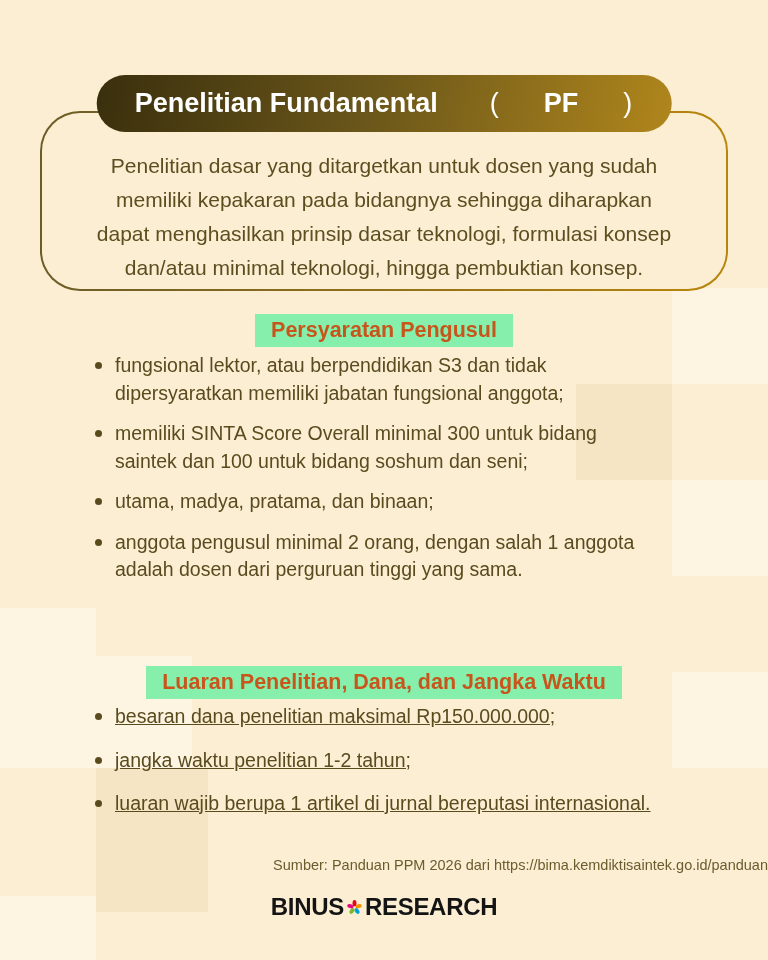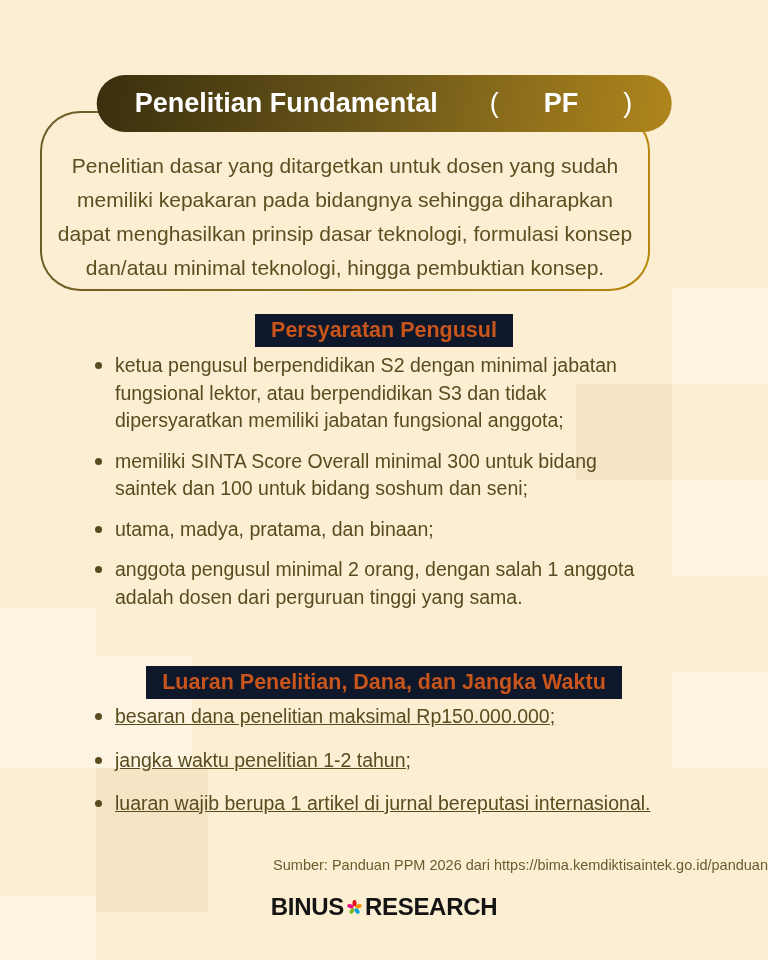--- a/index.html
+++ b/index.html
@@ -34,41 +34,41 @@
     display:flex; align-items:center; justify-content:center;
     color:#ffffff; font-size:27px; white-space:nowrap;gap:44px;
   }
   .pill .t-bold { font-weight:700; }
   .pill .t-thin { font-weight:400; margin:0 1px; }
   .pill .sp { margin-left:8px; }
 
   
   .frame {
     position:absolute; z-index:1;
-    top:111px; left:40px; width:610px; height:180px;
+    top:111px; left:40px; width:688px; height:180px;
     border-radius:40px; padding:2px;
     background:linear-gradient(90deg,#6c5c28,#b8860b);
   }
   .frame-inner {
     width:100%; height:100%;
     border-radius:38px; background:#fbeed3;
     padding-top:36px; text-align:center;
   }
   .desc-line {
     font-size:21px; line-height:34px; color:#5d4e20;
     white-space:nowrap;
   }
 
   
   .heading-wrap { position:absolute; z-index:2; width:100%; text-align:center; }
   .h1-wrap { top:314px; }
   .h2-wrap { top:666px; }
   .section-heading {
     display:inline-block;
-    background:#0f172a;
+    background:#86efac;
     color:#c8551b;
     font-weight:700; font-size:21.5px;
     padding:4px 16px;
     white-space:nowrap;
   }
 
   
   .blist { position:absolute; z-index:2; left:92px; width:600px; list-style:none; }
   .list-1 { top:352px; }
   .list-2 { top:703px; }
@@ -122,21 +122,20 @@
     <div class="desc-line">dan/atau minimal teknologi, hingga pembuktian konsep.</div>
   </div>
 </div>
 
 <div class="heading-wrap h1-wrap">
   <span class="section-heading">Persyaratan Pengusul</span>
 </div>
 
 <ul class="blist list-1">
   <li>
-    <div class="bline">ketua pengusul berpendidikan S2 dengan minimal jabatan</div>
     <div class="bline">fungsional lektor, atau berpendidikan S3 dan tidak</div>
     <div class="bline">dipersyaratkan memiliki jabatan fungsional anggota;</div>
   </li>
   <li>
     <div class="bline">memiliki SINTA Score Overall minimal 300 untuk bidang</div>
     <div class="bline">saintek dan 100 untuk bidang soshum dan seni;</div>
   </li>
   <li>
     <div class="bline">utama, madya, pratama, dan binaan;</div>
   </li>

